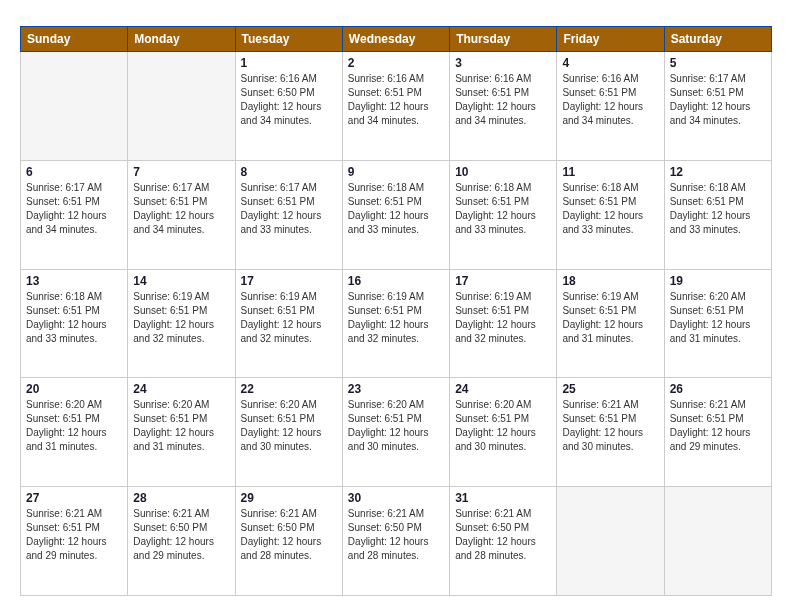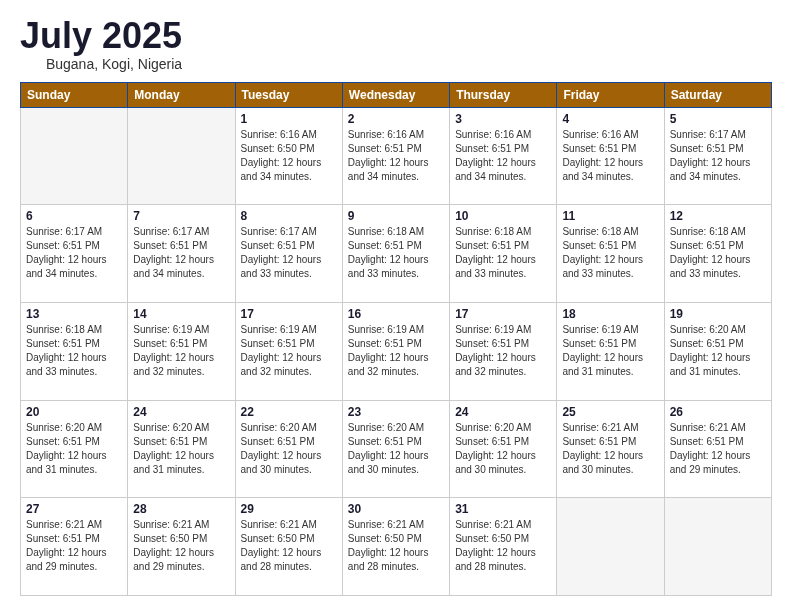--- a/index.html
+++ b/index.html
@@ -92,24 +92,20 @@
       font-size: 10px;
       line-height: 1.4;
       color: #333;
     }
   </style>
 </head>
 <body>
 
 <div class="page">
   <div class="header">
-    <div class="title-block">
-      <div class="calendar-title">July 2025</div>
-      <div class="calendar-subtitle">Bugana, Kogi, Nigeria</div>
-    </div>
   </div>
 
   <table class="calendar-table">
     <thead>
       <tr>
         <th>Sunday</th>
         <th>Monday</th>
         <th>Tuesday</th>
         <th>Wednesday</th>
         <th>Thursday</th>

